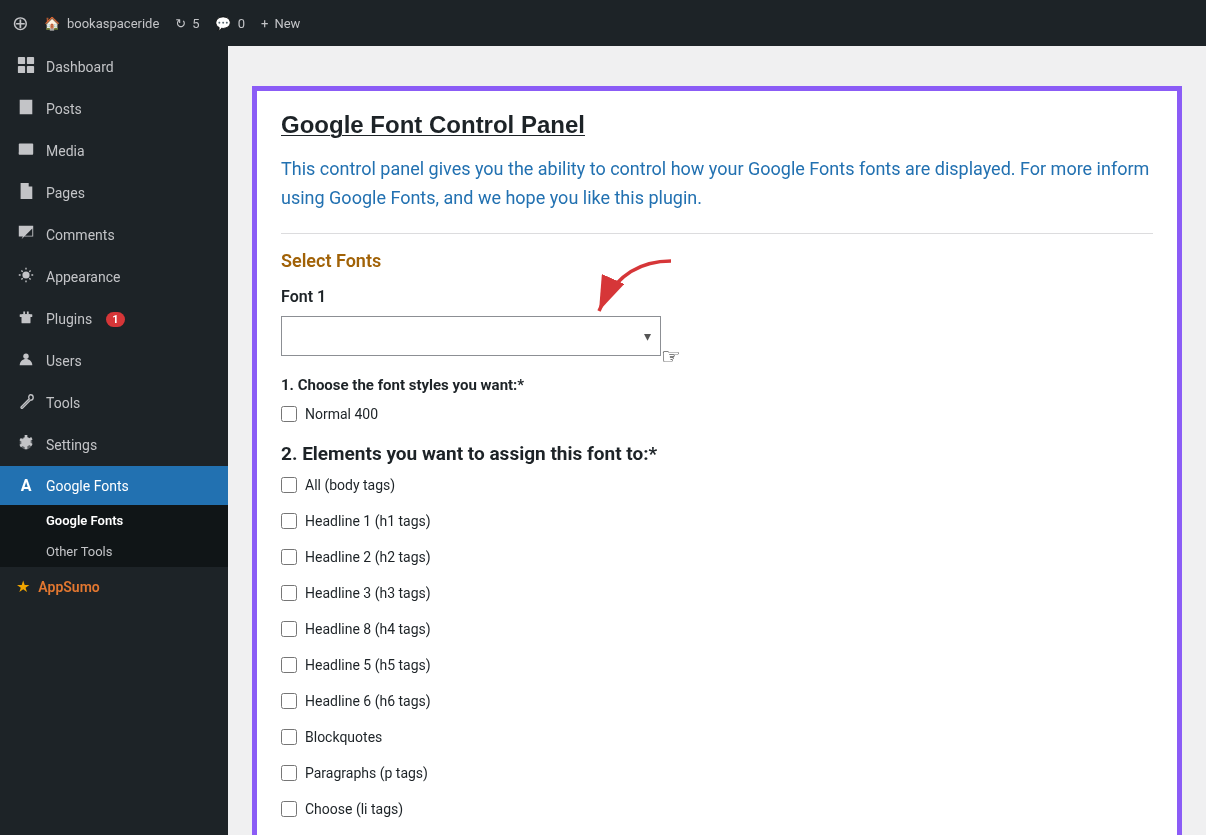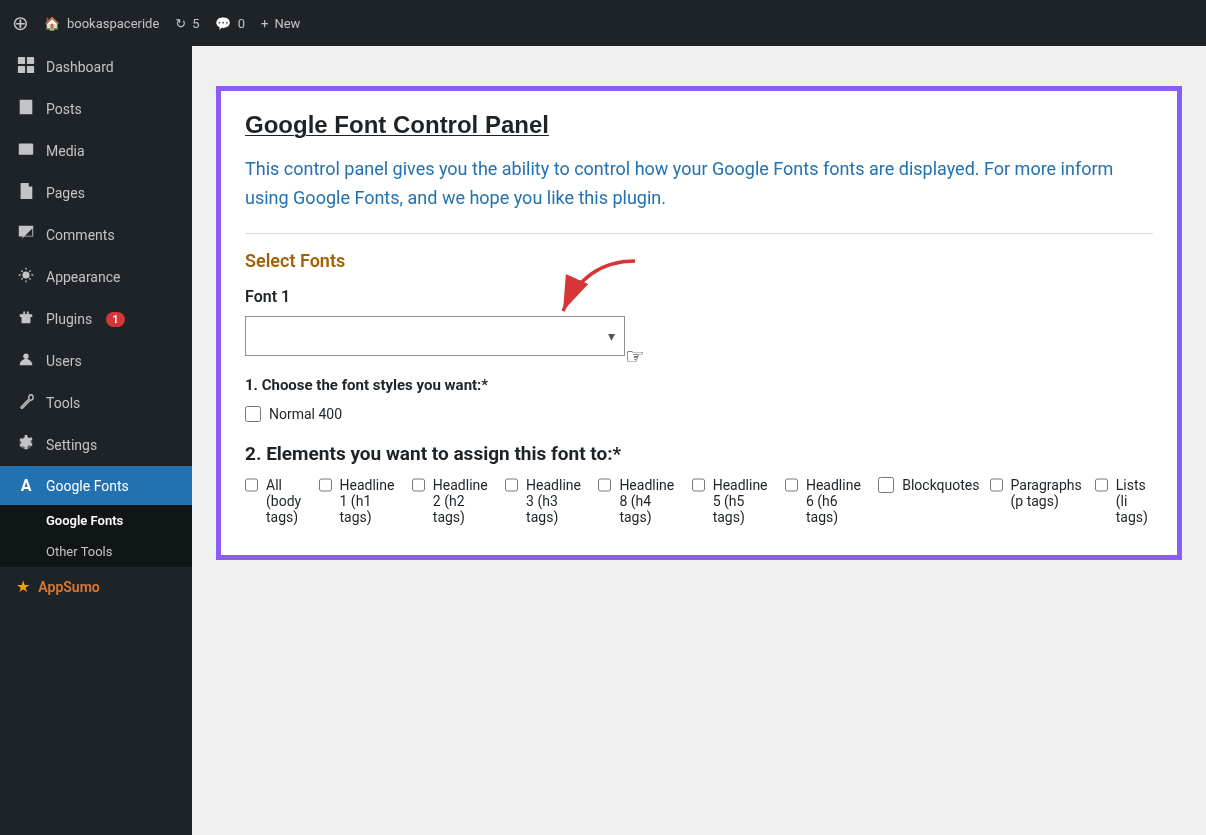--- a/index.html
+++ b/index.html
@@ -22,21 +22,21 @@
       color: #c3c4c7;
       font-size: 13px;
       cursor: pointer;
     }
 
     
     .layout { display: flex; flex: 1; overflow: hidden; }
 
     
     .sidebar {
-      width: 192px;
+      width: 228px;
       background: #1d2327;
       flex-shrink: 0;
       overflow-y: auto;
       display: flex;
       flex-direction: column;
     }
     .sidebar-item {
       display: flex;
       align-items: center;
       gap: 10px;
@@ -173,21 +173,21 @@
       color: #1d2327;
     }
 
     .elements-section { margin-top: 20px; }
     .elements-label {
       font-size: 19px;
       font-weight: 700;
       color: #1d2327;
       margin-bottom: 12px;
     }
-    .checkbox-list { display: flex; flex-direction: row; gap: 10px; }
+    .checkbox-list { display: flex; flex-direction: column; gap: 10px; }
 
     
     .red-arrow-svg {
       position: absolute;
       top: -60px;
       left: 280px;
       pointer-events: none;
     }
 
     
@@ -423,19 +423,19 @@
             <div class="checkbox-row">
               <input type="checkbox" style="">
               <label class="checkbox-label">Blockquotes</label>
             </div>
             <div class="checkbox-row">
               <input type="checkbox" style="">
               <label class="checkbox-label">Paragraphs (p tags)</label>
             </div>
             <div class="checkbox-row">
               <input type="checkbox" style="">
-              <label class="checkbox-label">Lists (li tags)</label>
+              <label class="checkbox-label">Choose (li tags)</label>
             </div>
           </div>
       </div>
     </div>
   </div>
 </div>
 
 </body></html>

